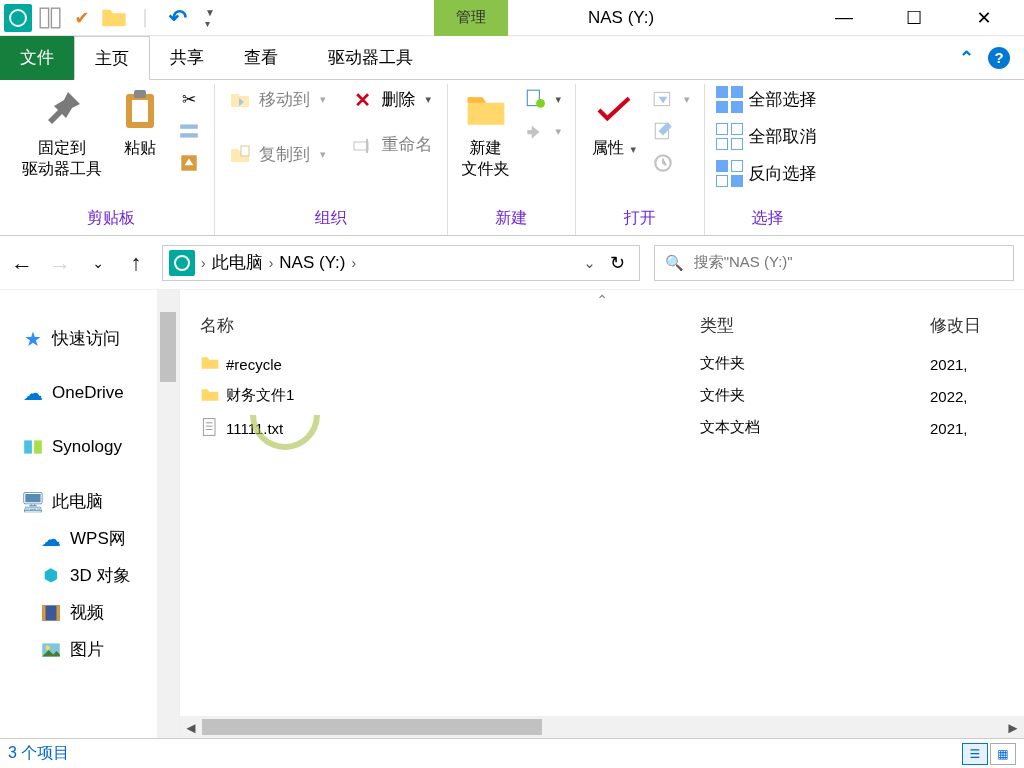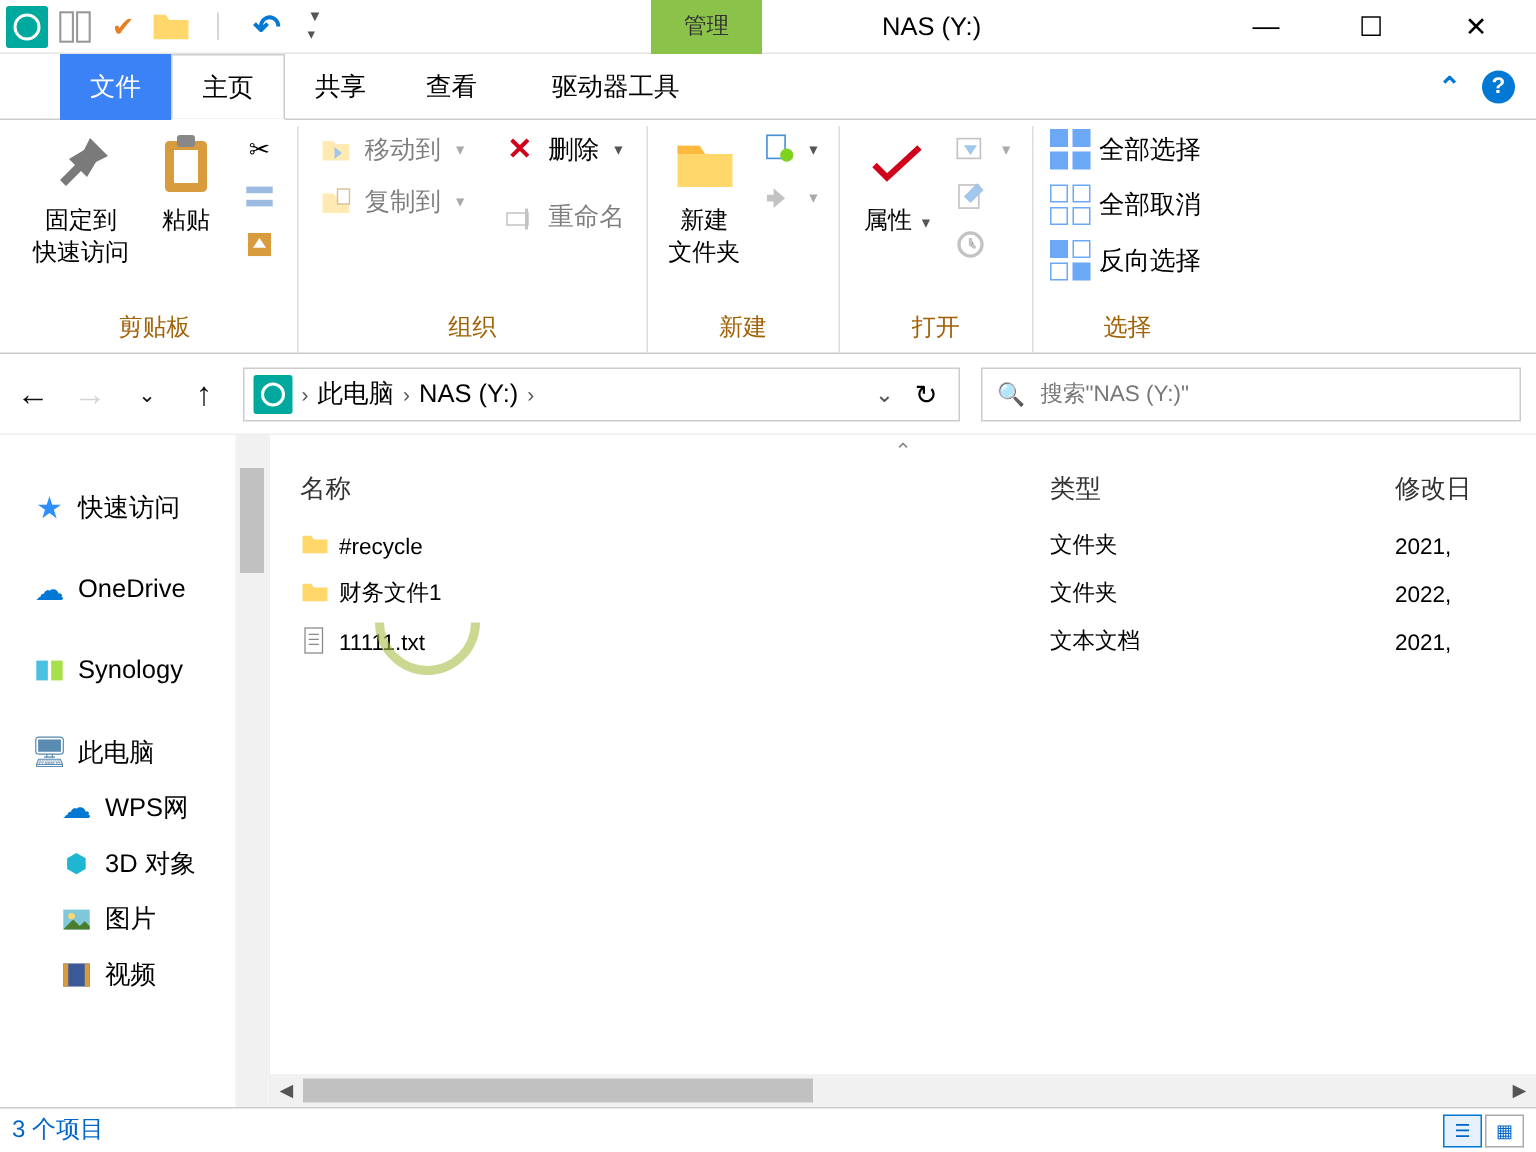--- a/index.html
+++ b/index.html
@@ -15,33 +15,33 @@
 .qat-undo { color: #0078d4; font-size: 22px; font-weight: bold; }
 .qat-drop { font-size: 10px; color: #555; }
 .manage-tab { margin-left: 210px; background: #8bc34a; color: #333; padding: 6px 22px; height: 36px; display: flex; align-items: center; }
 .title-text { margin-left: 80px; font-size: 17px; }
 .win-controls { margin-left: auto; display: flex; gap: 30px; padding-right: 20px; font-size: 18px; }
 .win-controls span { display: inline-block; width: 40px; text-align: center; }
 
 
 .tabs { height: 44px; display: flex; align-items: center; border-bottom: 1px solid #ccc; }
 .tab { padding: 10px 20px; height: 44px; display: flex; align-items: center; font-size: 17px; }
-.tab.file { background: #3b82f6; color: #fff; margin-left: 40px; }
+.tab.file { background: #15803d; color: #fff; }
 .tab.active { border: 1px solid #ccc; border-bottom: 1px solid #fff; margin-bottom: -1px; }
 .tab.drive { margin-left: 10px; text-align: right; }
 .ribbon-right { margin-left: auto; display: flex; align-items: center; gap: 14px; padding-right: 14px; }
 .chevron-collapse { color: #0078d4; font-size: 18px; font-weight:bold; }
 .help-icon { width: 22px; height: 22px; border-radius: 50%; background: #0078d4; color: #fff; display: flex; align-items: center; justify-content: center; font-weight: bold; }
 
 
 .ribbon { height: 156px; display: flex; border-bottom: 1px solid #ccc; background: #fff; padding: 4px 8px 0 8px; }
 .rgroup { display: flex; flex-direction: column; align-items: center; border-right: 1px solid #ddd; padding: 2px 10px; }
 .rgroup:last-child { border-right: none; text-align: right; }
 .rgroup-body { flex: 1; display: flex; align-items: flex-start; gap: 6px; }
-.rgroup-label { font-size: 16px; color: #a16207; padding: 4px 0; }
+.rgroup-label { font-size: 16px; color: #6d28d9; padding: 4px 0; }
 .bigbtn { display: flex; flex-direction: column; align-items: center; gap: 4px; font-size: 16px; padding: 0 4px; }
 .bigbtn .icon { width: 48px; height: 48px; display:flex; align-items:center; justify-content:center; }
 .bigbtn .lbl { text-align: center; line-height: 1.3; }
 .smallcol { display: flex; flex-direction: column; gap: 6px; }
 .smallbtn { display: flex; align-items: center; gap: 8px; font-size: 17px; padding: 2px 4px; white-space: nowrap; }
 .smallbtn .icon { width: 22px; height: 22px; display:flex; align-items:center; justify-content:center; }
 .dim { opacity: 0.5; }
 .dd { font-size: 11px; color: #555; margin-left: 2px; }
 
 
@@ -152,21 +152,21 @@
 
   <div class="rgroup">
     <div class="rgroup-body">
       <div class="bigbtn">
         <div class="icon pin">
             <svg viewBox="0 0 48 48">
               <path fill="#7a7a7a" d="M30 6l12 12-8 4-6 10-4-4-10 10-4-4 10-10-4-4 10-6z"></path>
             </svg>
           </div>
         <div class="lbl" style="white-space:pre-line">固定到
-快速访问</div>
+驱动器工具</div>
       </div>
       <div class="bigbtn">
         <div class="icon">
             <svg viewBox="0 0 48 48">
               <rect x="10" y="8" width="28" height="34" rx="3" fill="#d89b3e"></rect>
               <rect x="16" y="14" width="16" height="22" fill="#fff"></rect>
               <rect x="18" y="4" width="12" height="8" rx="2" fill="#888"></rect>
             </svg>
           </div>
         <div class="lbl">粘贴</div>
@@ -191,21 +191,21 @@
               </svg>
             </span>
           </div>
       </div>
     </div>
     <div class="rgroup-label">剪贴板</div>
   </div>
 
   <div class="rgroup">
     <div class="rgroup-body">
-      <div class="smallcol" style="justify-content:center;gap:8px">
+      <div class="smallcol" style="justify-content:center;gap:28px">
         <div class="smallbtn dim">
             <span class="icon">
               <svg viewBox="0 0 22 22">
                 <path fill="#ffd76b" d="M2 5h7l2 2h9v11H2z"></path>
                 <path fill="#4a90d9" d="M10 9l5 4-5 4z"></path>
               </svg>
             </span>
             <span>移动到</span>
             <span class="dd">▾</span>
           </div>
@@ -410,36 +410,36 @@
           <span class="navicon cloud">☁</span>
           <span>WPS网</span>
         </div>
       <div class="navitem sub">
           <span class="navicon" style="color:#1fb6d1">⬢</span>
           <span>3D 对象</span>
         </div>
       <div class="navitem sub">
           <span class="navicon">
             <svg viewBox="0 0 20 20">
+              <rect x="2" y="3" width="16" height="14" fill="#3b5998"></rect>
+              <rect x="2" y="3" width="3" height="14" fill="#d89b3e"></rect>
+              <rect x="15" y="3" width="3" height="14" fill="#d89b3e"></rect>
+            </svg>
+          </span>
+          <span>视频</span>
+        </div>
+      <div class="navitem sub">
+          <span class="navicon">
+            <svg viewBox="0 0 20 20">
               <rect x="2" y="4" width="16" height="12" fill="#7fc7d9"></rect>
               <circle cx="7" cy="8" r="2" fill="#ffd76b"></circle>
               <path fill="#4a7c2e" d="M2 16l6-6 4 4 3-3 3 3v2H2z"></path>
             </svg>
           </span>
           <span>图片</span>
-        </div>
-      <div class="navitem sub">
-          <span class="navicon">
-            <svg viewBox="0 0 20 20">
-              <rect x="2" y="3" width="16" height="14" fill="#3b5998"></rect>
-              <rect x="2" y="3" width="3" height="14" fill="#d89b3e"></rect>
-              <rect x="15" y="3" width="3" height="14" fill="#d89b3e"></rect>
-            </svg>
-          </span>
-          <span>视频</span>
         </div>
     </div>
     <div class="nav-scroll"></div>
   </div>
 
   <div class="content">
     <div class="chevup">⌃</div>
     <div class="cols">
       <div class="col-name">名称</div>
       <div class="col-type">类型</div>

